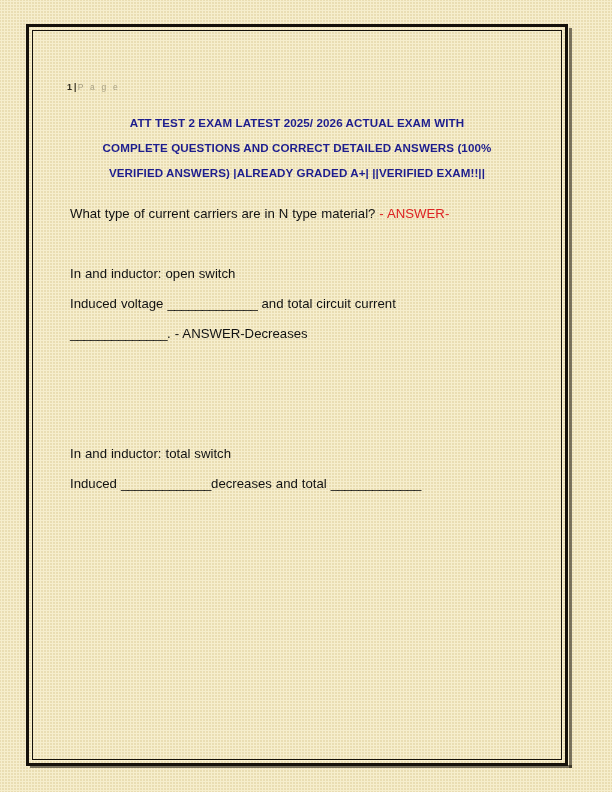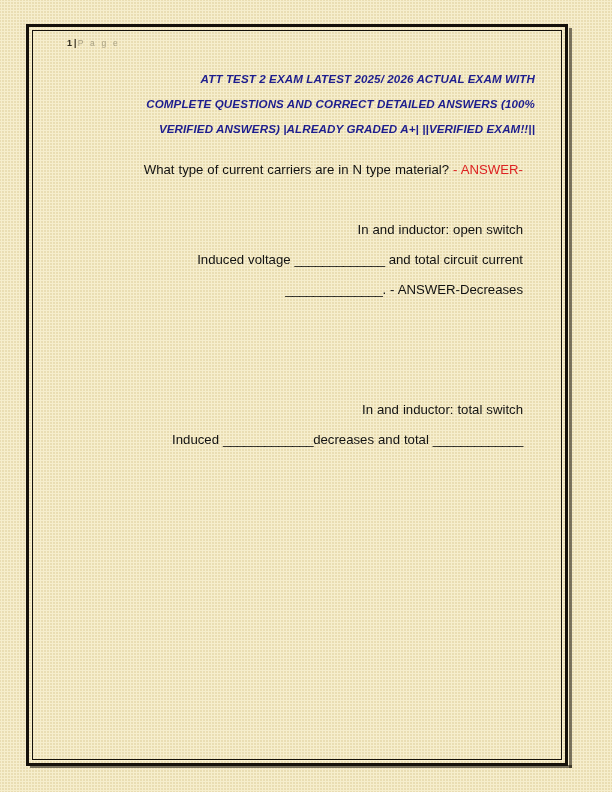--- a/index.html
+++ b/index.html
@@ -69,54 +69,53 @@
     padding: 0;
   }
 
   
   #page-header {
     padding: 7px 0 0 30px;
     font-size: 8.5px;
     color: #8a8164;
     letter-spacing: 0.4px;
     white-space: nowrap;
+    margin-top: 44px;
   }
   #page-header .pg-num {
     font-weight: bold;
     color: #2f2a1c;
     font-size: 9px;
     letter-spacing: 0;
   }
   #page-header .pg-bar {
     color: #2f2a1c;
     font-weight: bold;
     margin: 0 1px 0 2px;
   }
   #page-header .pg-word {
     letter-spacing: 2.2px;
     color: #a8a083;
   }
 
   
   #doc-title {
     margin: 18px 22px 0 22px;
-    text-align: right;
+    text-align: center;
     color: #1d1d8e;
     font-weight: bold;
     font-size: 11.6px;
     line-height: 25px;
     letter-spacing: 0.1px;
-    font-style: italic;
   }
 
   
   #qa-list {
     margin: 14px 0 0 0;
     padding: 0 34px 0 33px;
-    text-align: right;
   }
   .qa-block {
     font-size: 13.2px;
     line-height: 30px;
     color: #111111;
     margin: 0;
   }
   .qa-para {
     margin: 0;
     word-spacing: 0.3px;

